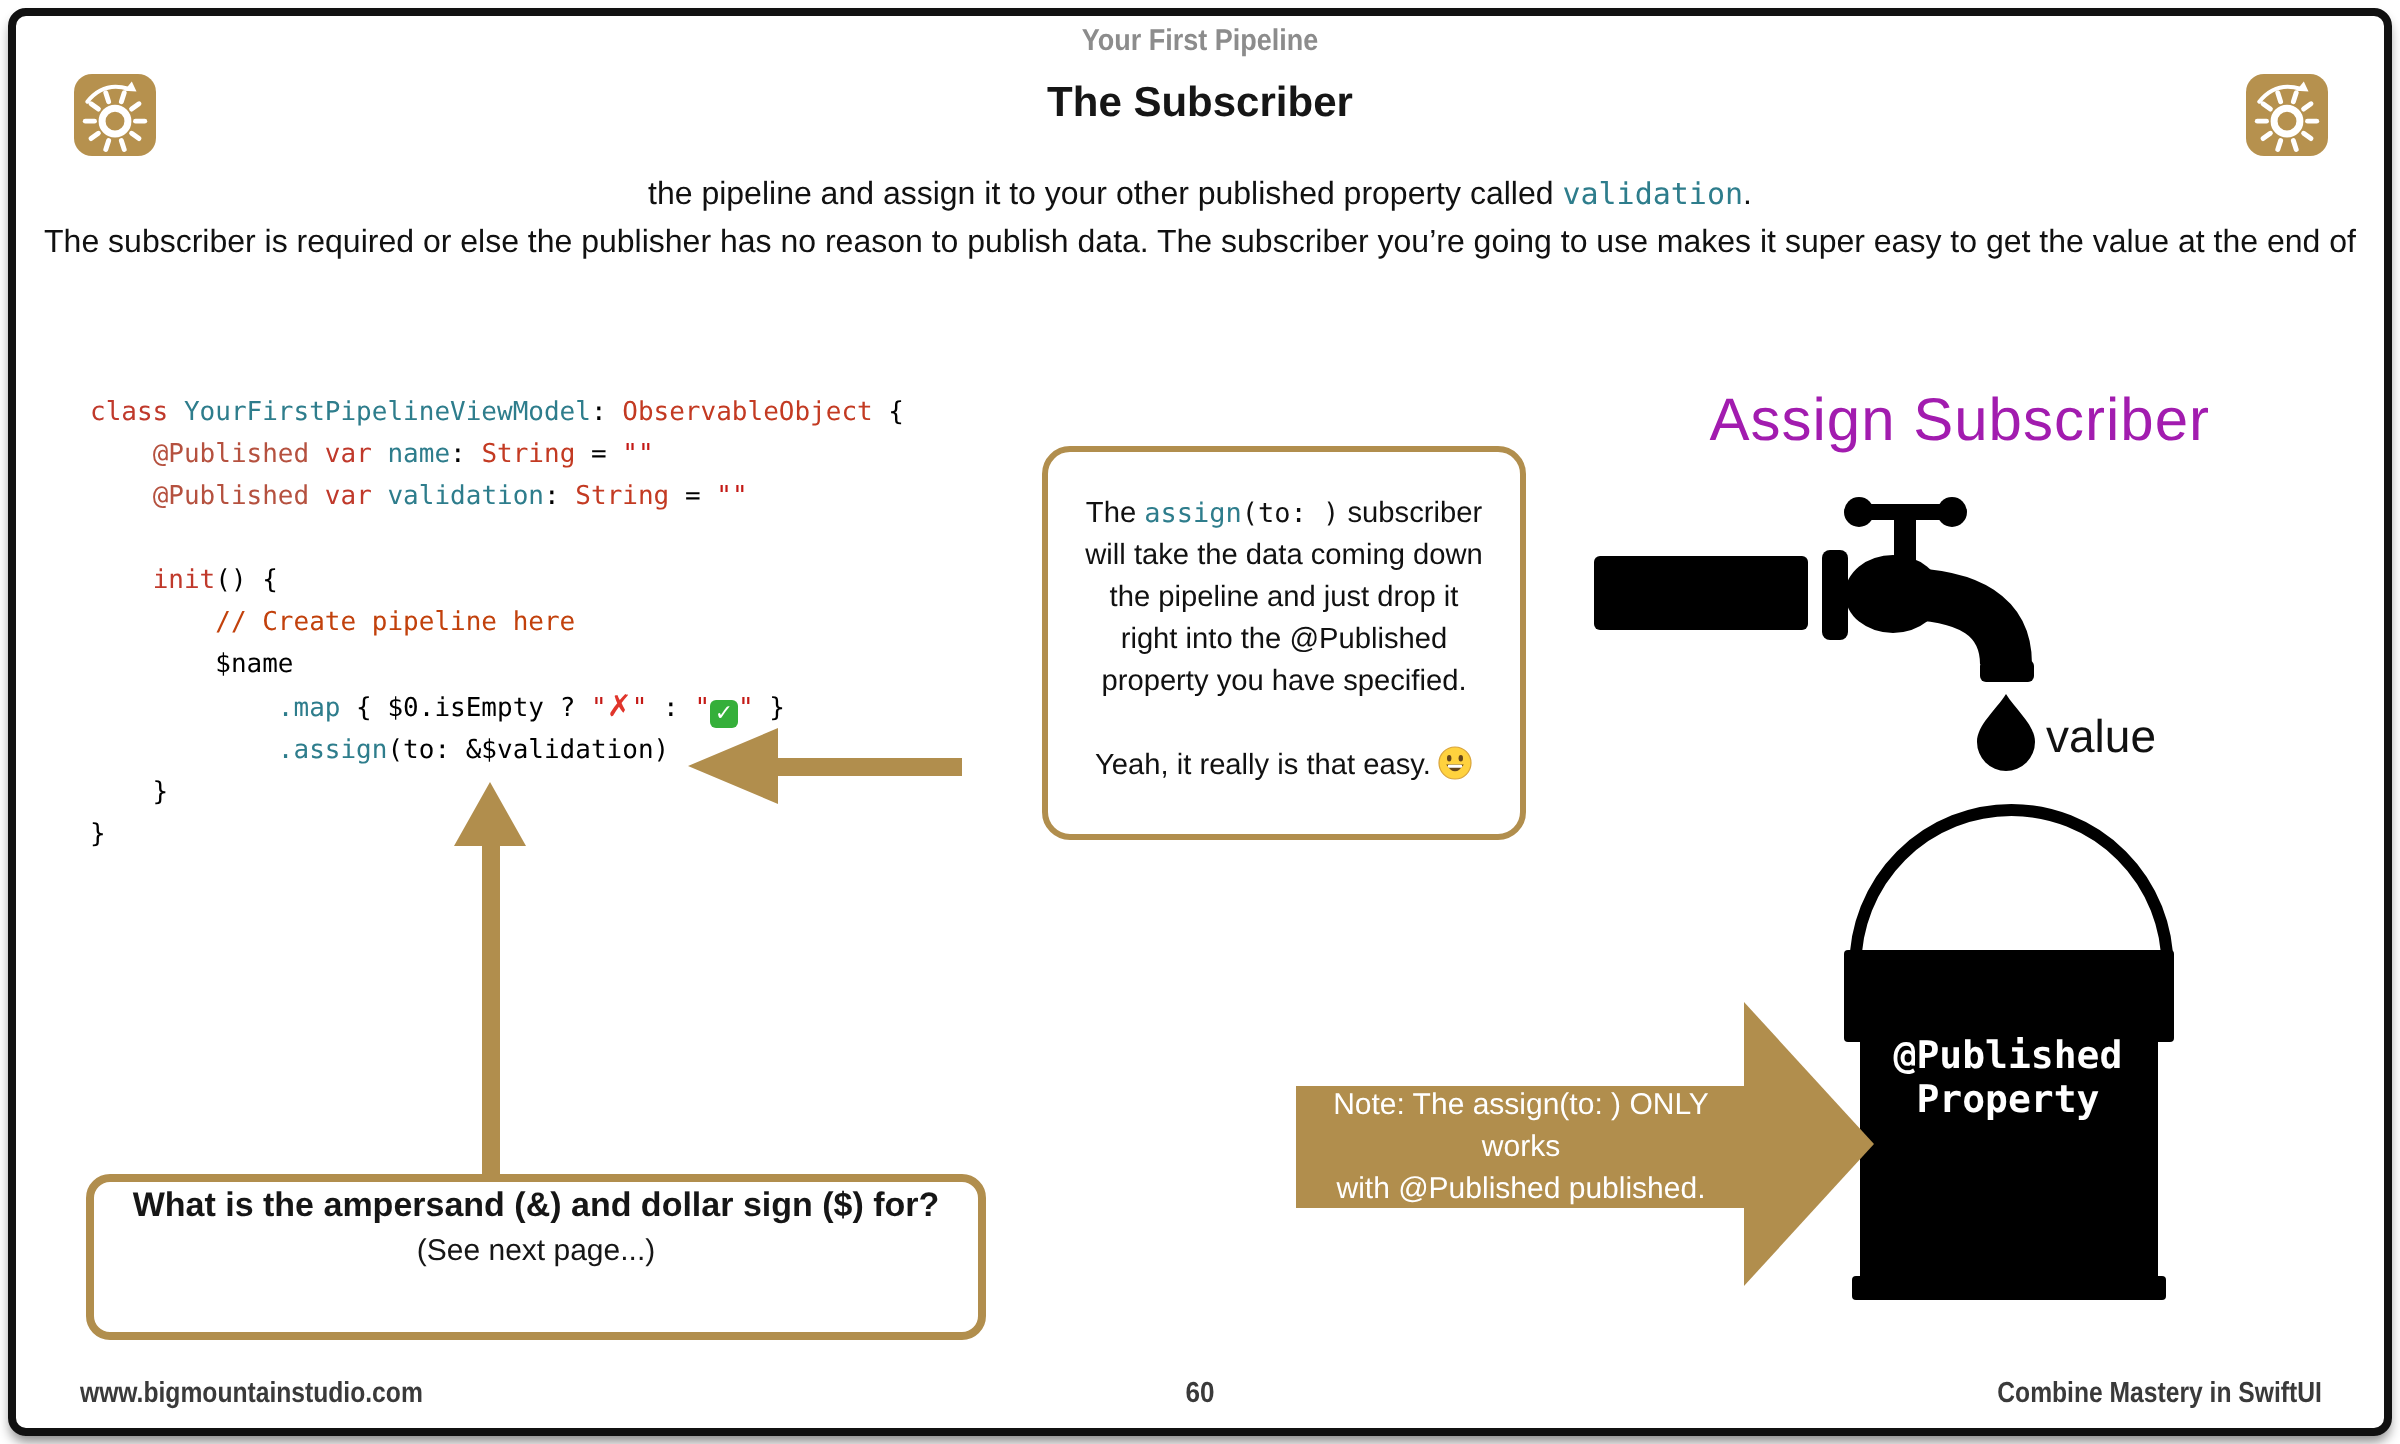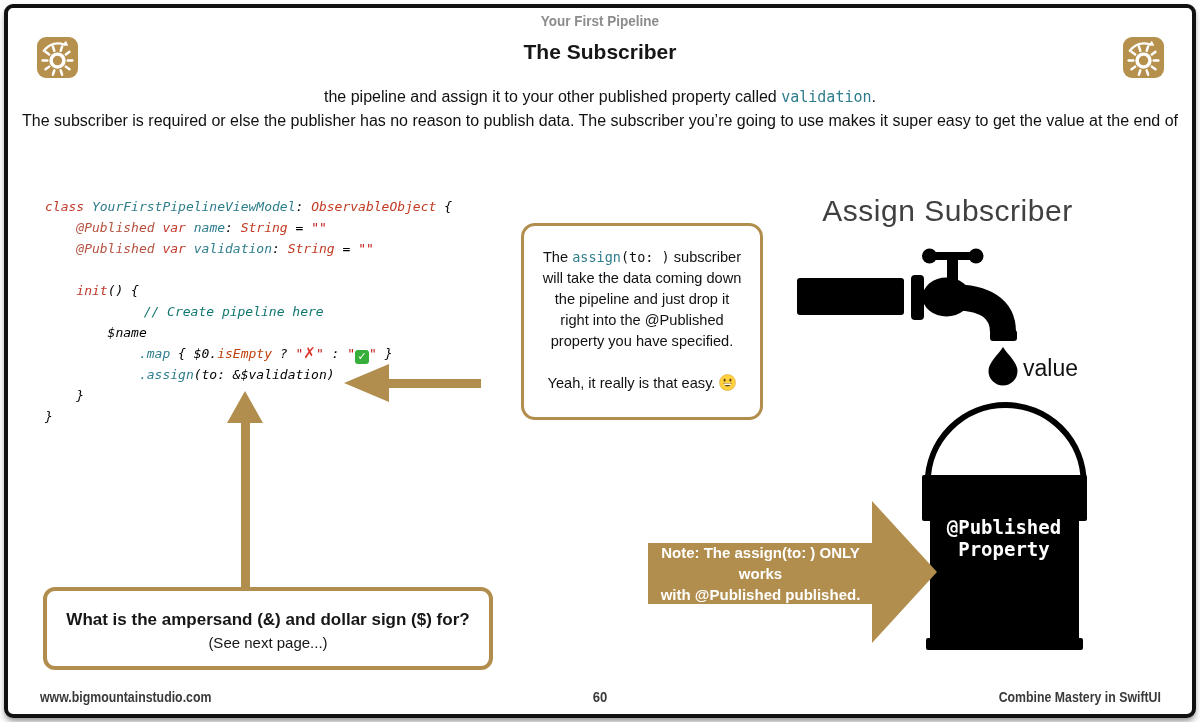--- a/index.html
+++ b/index.html
@@ -22,67 +22,67 @@
   
   .intro { position:absolute; top:85px; left:0; right:0; text-align:center;
            font-size:16px; color:#111; line-height:24px; }
   .mono { font-family:"DejaVu Sans Mono","Liberation Mono",monospace; }
   .teal { color:#2E7D8C; }
 
   
   .code-block { position:absolute; left:45px; top:196px;
                 font-family:"DejaVu Sans Mono","Liberation Mono",monospace;
                 font-size:13px; line-height:21px; white-space:pre; }
-  .code-line { min-height:21px;font-style:italic; }
+  .code-line { min-height:21px; }
   .tk-k  { color:#C0392B; }
   .tk-t  { color:#2E7D8C; }
   .tk-r  { color:#C33A22; }
   .tk-str{ color:#C41A16; }
   .tk-at { color:#B5513F; }
-  .tk-g  { color:#c2410c; }
-  .tk-c  { color:#0f766e;margin-left:36px; }
+  .tk-g  { color:#000000; }
+  .tk-c  { color:#c2410c; }
   .tk-p  { color:#000; }
   .em-x { color:#E0352B; font-weight:bold; font-family:"DejaVu Sans",sans-serif; font-size:15px; }
   .em-check { display:inline-block; width:14px; height:14px; background:#35AF3A;
               border-radius:3px; color:#fff; font-size:11px; font-weight:bold;
               line-height:14px; text-align:center; vertical-align:-2px;
               font-family:"DejaVu Sans",sans-serif; }
 
   
   .gold { background:#B18E4D; }
   .callout { position:absolute; left:481px; top:223px; width:242px; height:197px;
              border:3.5px solid #B18E4D; border-radius:14px; background:#fff;
              padding-top:21px; text-align:center; font-size:14.6px; color:#111;
              line-height:21px;margin-left:40px; }
   .callout .mono { font-size:13.5px; }
   .question-box { position:absolute; left:43px; top:587px; width:450px; height:83px;
                   border:4px solid #B18E4D; border-radius:12px; background:#fff;
-                  text-align:center; padding-top:17px; }
+                  text-align:center; padding-top:0; }
   .q-title { font-size:17px; font-weight:700; color:#161616; line-height:23px; }
   .q-sub   { font-size:15px; color:#161616; line-height:23px; }
 
   .h-arrow-shaft { position:absolute; left:385px; top:379px; width:96px; height:9px; }
   .h-arrow-head  { position:absolute; left:344px; top:364px; width:0; height:0;
                    border-top:19.5px solid transparent; border-bottom:19.5px solid transparent;
                    border-right:45px solid #B18E4D; }
   .v-arrow-shaft { position:absolute; left:241px; top:421px; width:9px; height:167px; }
   .v-arrow-head  { position:absolute; left:227px; top:391px; width:0; height:0;
                    border-left:18.5px solid transparent; border-right:18.5px solid transparent;
                    border-bottom:32px solid #B18E4D; }
 
   
-  .diagram-heading { position:absolute; left:790px; top:194px; width:315px; text-align:center;
-                     font-size:30px; font-weight:400; color:#404040; letter-spacing:.5px; }
+  .diagram-heading { position:absolute; left:790px; top:194px; width:315px; text-align:right;
+                     font-size:30px; font-weight:400; color:#a21caf; letter-spacing:.5px; }
   .faucet-svg { position:absolute; left:790px; top:240px; }
   .value-label { position:absolute; left:1023px; top:355px; font-size:23px; color:#111; }
   .bucket-svg { position:absolute; left:915px; top:395px; z-index:1; }
   .note-arrow { position:absolute; left:648px; top:501px; z-index:2; }
   .note-body { position:absolute; left:0; top:42px; width:225px; height:61px;
                display:flex; flex-direction:column; justify-content:center;
-               text-align:center; color:#fff; font-size:15px; font-weight:700; line-height:21px; }
+               text-align:center; color:#fff; font-size:15px; font-weight:400; line-height:21px; }
   .note-head { position:absolute; left:224px; top:0; width:0; height:0;
                border-top:71px solid transparent; border-bottom:71px solid transparent;
                border-left:65px solid #B18E4D; }
 
   
   .footer-item { position:absolute; top:689px; font-size:14.5px; font-weight:700; color:#3A3A3A; }
   .footer-left { left:40px; transform:scaleX(.85); transform-origin:left center; }
   .footer-center { left:0; right:0; text-align:center; transform:scaleX(.9); }
   .footer-right { right:39px; transform:scaleX(.85); transform-origin:right center; }
 </style>

